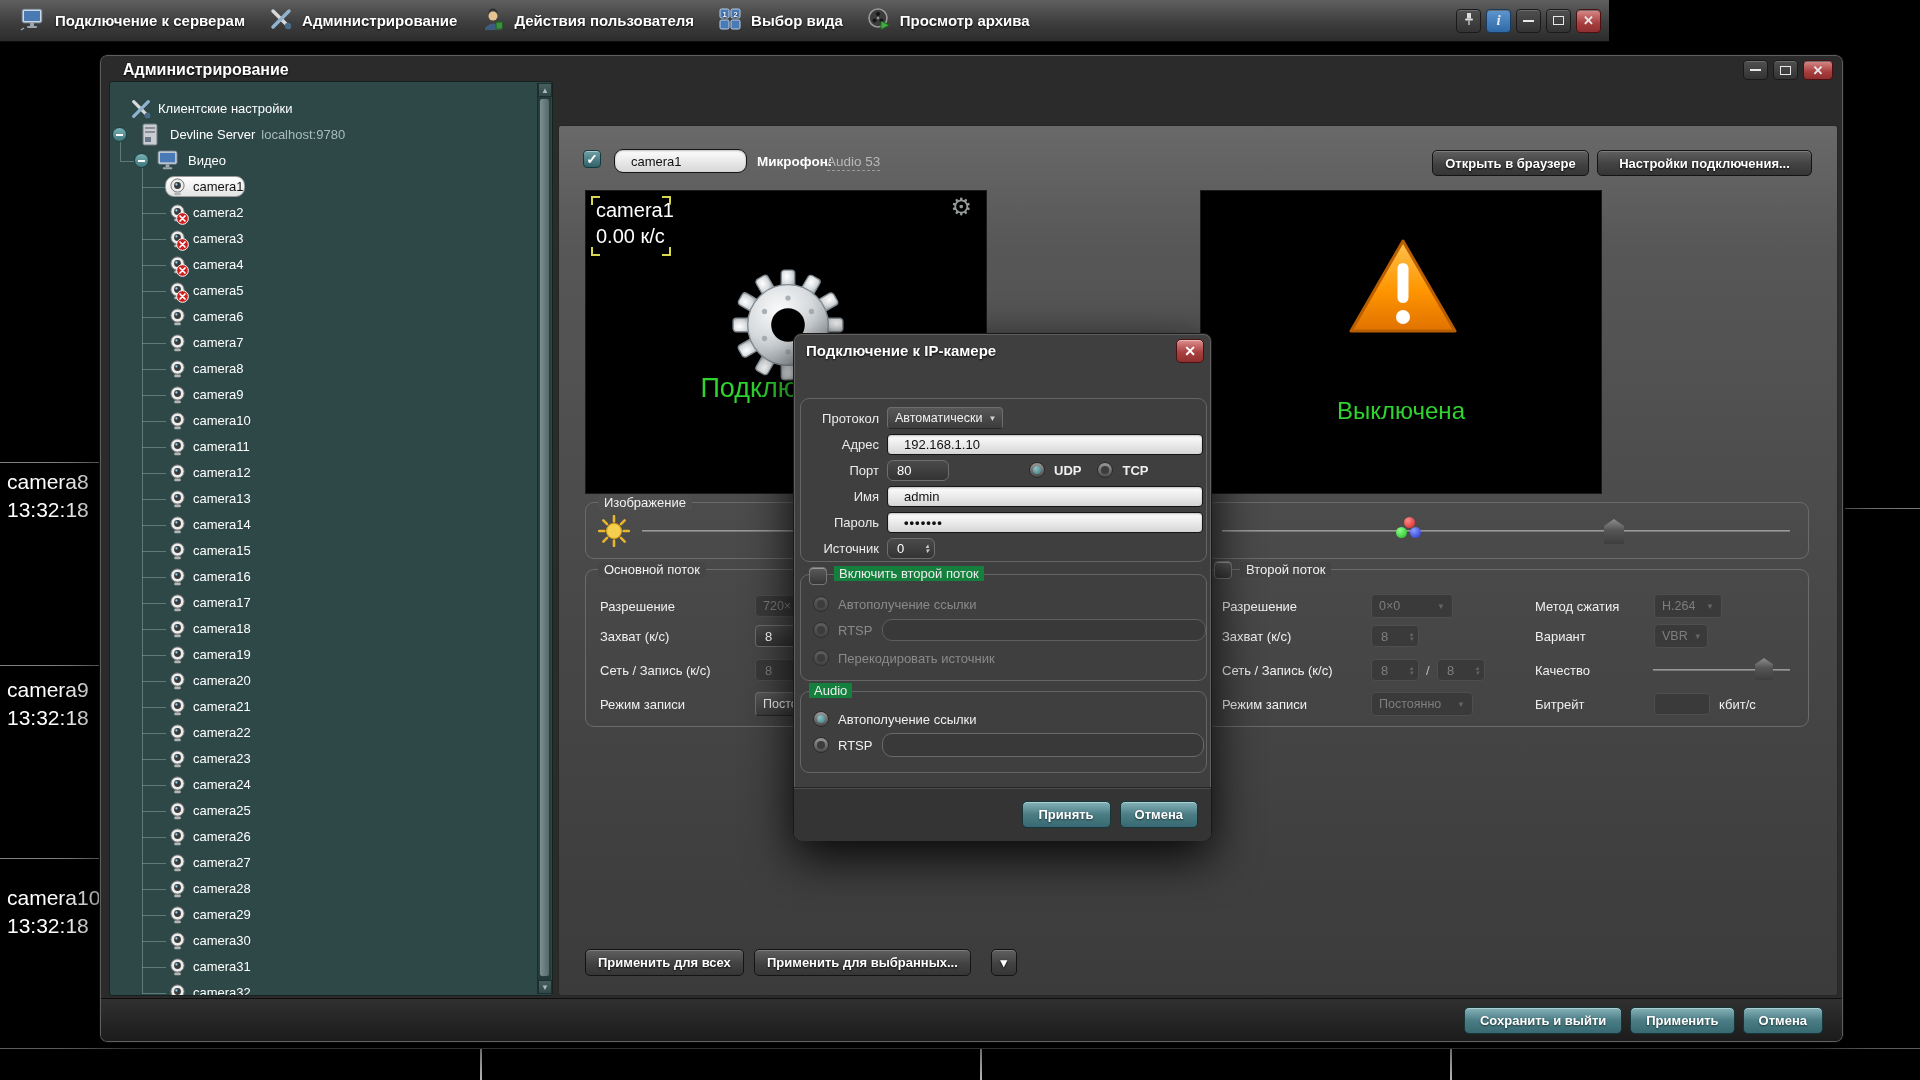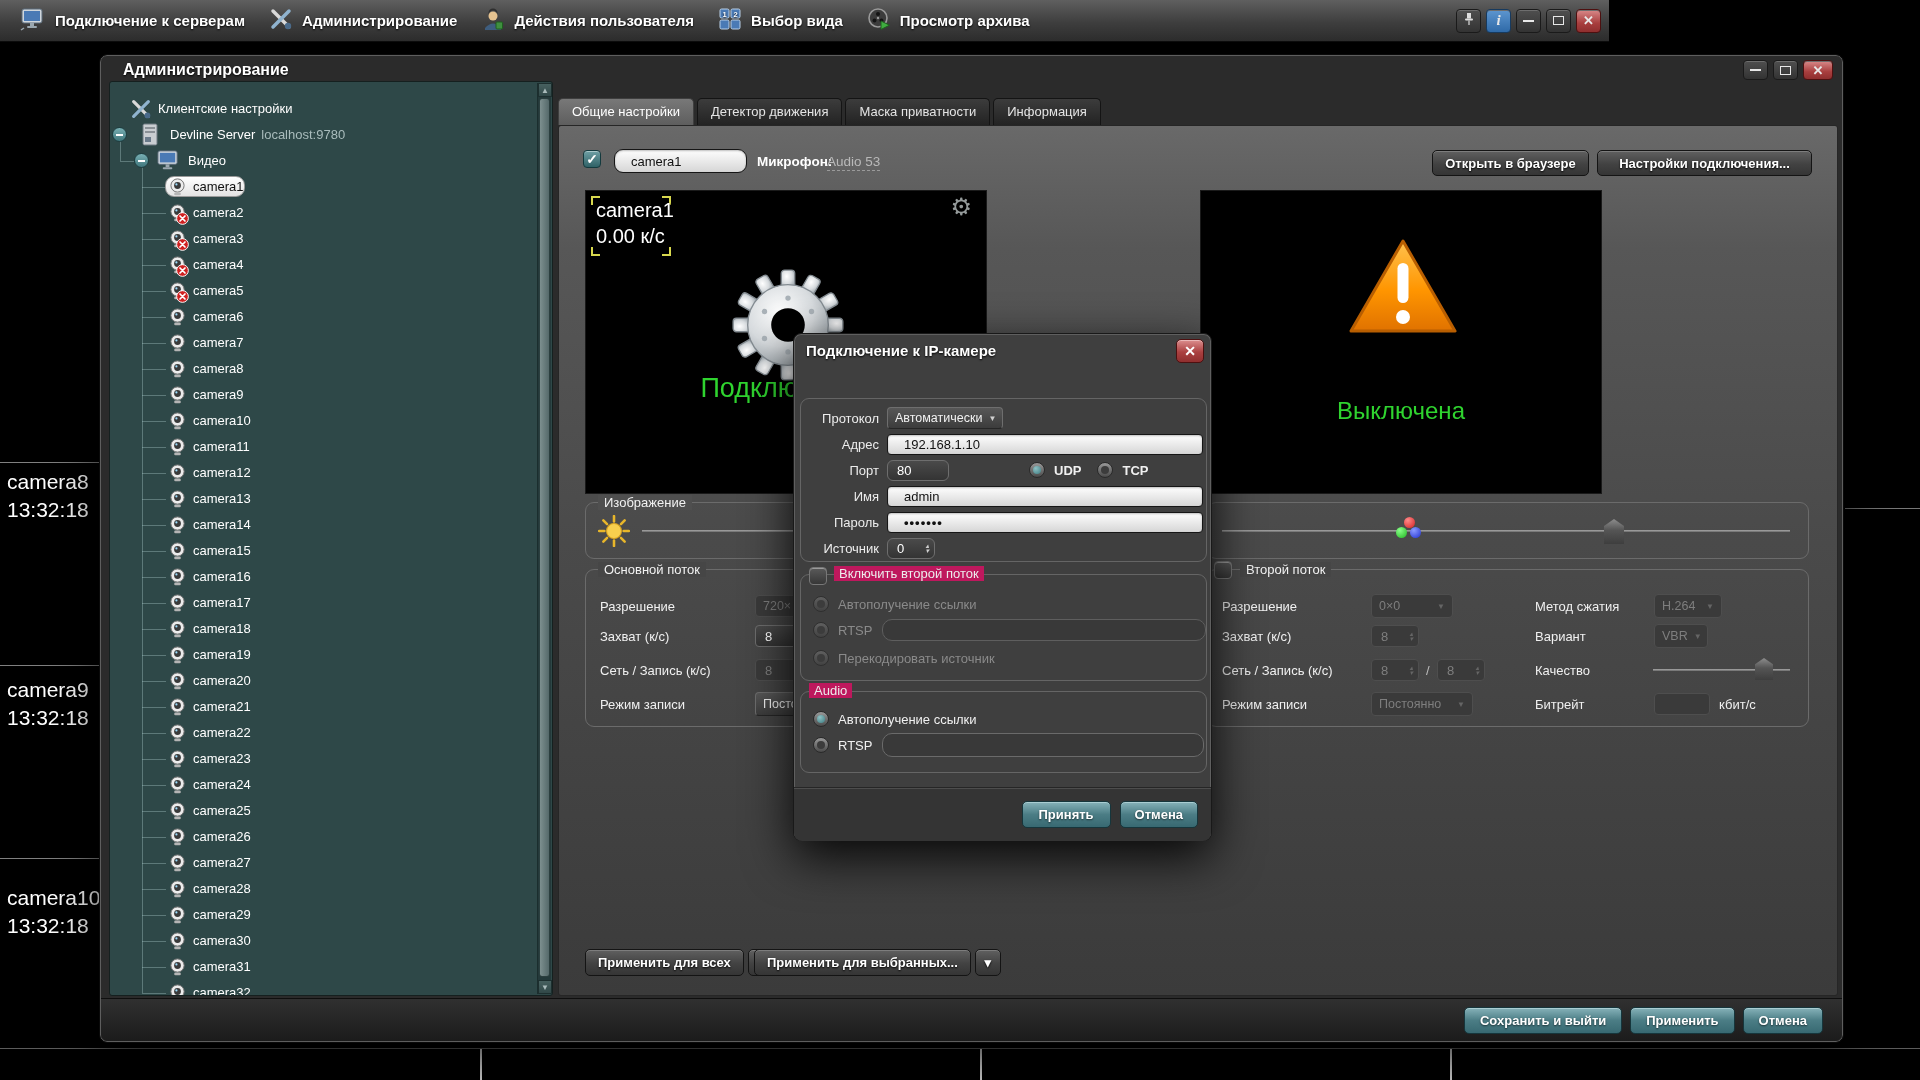--- a/index.html
+++ b/index.html
@@ -81,30 +81,30 @@
 .vlabel{position:absolute;left:10px;color:#fff;font-size:20px;line-height:26px;text-shadow:1px 1px 2px #000;white-space:nowrap}
 .corner{position:absolute;width:9px;height:9px;border:0 solid #d8d84e}
 .vstatus{position:absolute;left:0;width:100%;text-align:center;color:#2fd42f;font-size:27px;text-shadow:0 0 4px rgba(0,0,0,.8);white-space:nowrap}
 .gear-small{position:absolute;right:14px;top:2px;font-size:24px;color:#959b9b}
 
 
 .srow{position:absolute;display:flex;align-items:center}
 
 
 .bbar{position:absolute;left:0;top:942px;width:1741px;height:43px;background:linear-gradient(#303030,#1b1b1b);border-top:1px solid #0f0f0f;border-radius:0 0 7px 7px;display:flex;align-items:center;justify-content:flex-end;gap:8px;padding-right:19px}
-.split{position:absolute;display:flex;gap:4px}
+.split{position:absolute;display:flex;gap:20px}
 .split .main{padding:0 12px;height:27px}
 .split .darr{width:26px;height:27px}
 
 
 .dialog{position:absolute;left:793px;top:333px;width:419px;height:508px;background:#3f3f3f;border:1px solid #191919;border-radius:8px;box-shadow:inset 0 0 0 1px #5f5f5f,0 16px 48px rgba(0,0,0,.9);z-index:50}
 .dlg-title{position:absolute;left:12px;top:8px;color:#fff;font-size:15px;font-weight:bold;text-shadow:0 1px 2px #000}
 .dlg-close{position:absolute;right:7px;top:5px;width:28px;height:24px;border-radius:5px;border:1px solid #4d1010;background:linear-gradient(#dc8f8f,#ab4040 55%,#902f2f);box-shadow:inset 0 1px 0 #eab7b7;color:#fff;font-weight:bold;font-size:14px;display:flex;align-items:center;justify-content:center}
 .dlg-grp{position:absolute;border:1px solid #656565;border-radius:9px;background:transparent}
-.dlg-grp .legend{position:absolute;top:-9px;background:#be185d;padding:0 5px;font-size:13px;white-space:nowrap}
+.dlg-grp .legend{position:absolute;top:-9px;background:#15803d;padding:0 5px;font-size:13px;white-space:nowrap}
 .frow{position:absolute;left:0;width:100%;height:26px;display:flex;align-items:center}
 .frow .flab{width:78px;text-align:right;margin-right:8px;font-size:13px;color:#ececec;white-space:nowrap}
 .rlabel{font-size:13px;color:#f0f0f0;margin-left:9px;white-space:nowrap}
 .rlabel.gray{color:#8a8a8a}
 .rtsp-inp{height:22px;background:#393939;border:1px solid #5e5e5e;border-radius:10px;margin-left:10px}
 .dlg-footer{position:absolute;left:0;top:453px;width:417px;height:54px;background:#343434;border-top:1px solid #262626;box-shadow:inset 0 1px 0 #4d4d4d;border-radius:0 0 8px 8px;display:flex;align-items:center;justify-content:flex-end;gap:9px;padding-right:13px}
 </style>
 </head>
 <body>
 
@@ -557,26 +557,20 @@
           </div>
         </div>
     </div>
     <div class="tscroll">
       <span class="arr" style="top:0">▲</span>
       <span class="thumb"></span>
       <span class="arr" style="bottom:0">▼</span>
     </div>
   </div>
 
-  <div class="tabbar" id="tabbar">
-      <div class="tab active">Общие настройки</div>
-      <div class="tab">Детектор движения</div>
-      <div class="tab">Маска приватности</div>
-      <div class="tab">Информация</div>
-    </div>
 
   <div class="content">
 
     <div class="chk abs" style="left:24px;top:24px"><span>✓</span></div>
     <div class="inp-light abs" style="left:55px;top:23px;width:133px;height:24px">
         <span>camera1</span>
       </div>
     <span class="abs" style="left:198px;top:28px;color:#fff;font-size:13.5px;font-weight:600">Микрофон:</span>
     <span class="abs" style="left:268px;top:28px;color:#b9b9b9;font-size:13.5px;border-bottom:1px dashed #9a9a9a;padding-bottom:1px">Audio 53</span>
     <div class="btn-dark abs" style="left:873px;top:24px;width:157px;height:26px">

